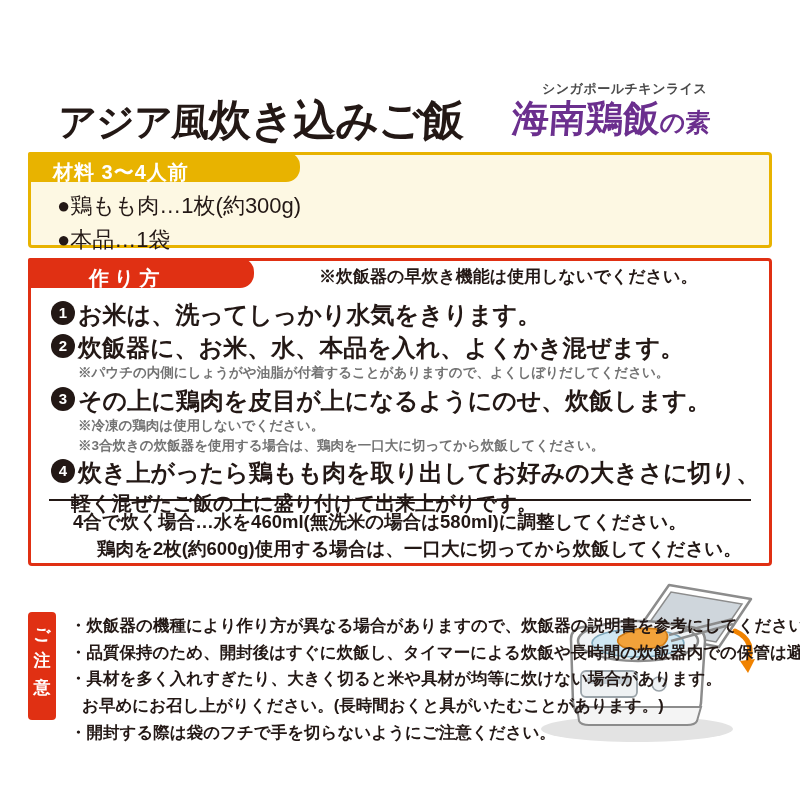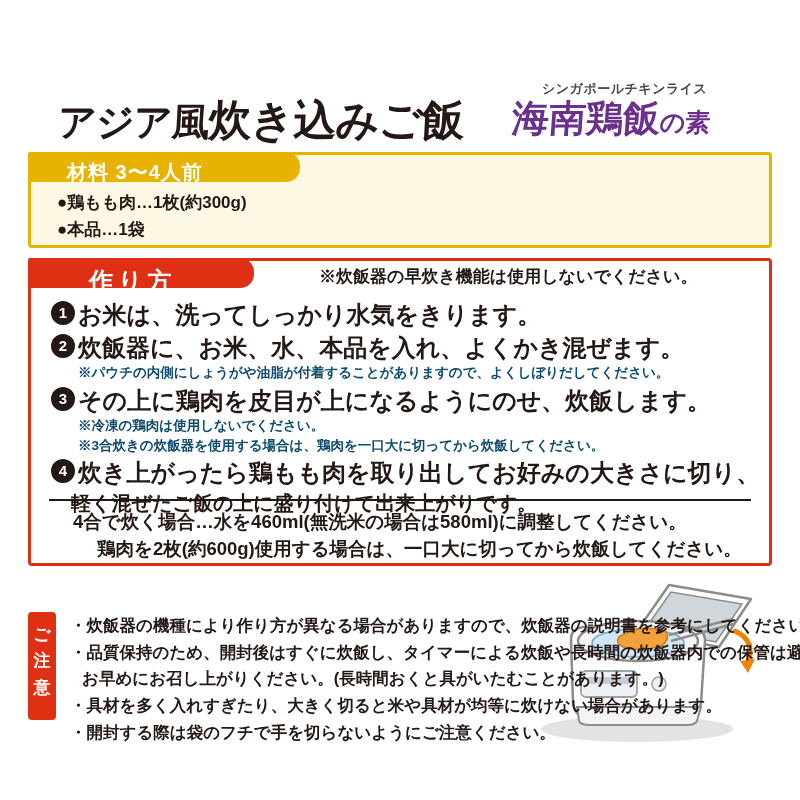--- a/index.html
+++ b/index.html
@@ -87,21 +87,21 @@
     position: absolute;
     left: -3px;
     top: -3px;
     width: 272px;
     height: 30px;
     background: #e8b300;
     border-radius: 2px 14px 14px 2px;
   }
   .ingredients-header-text {
     position: absolute;
-    left: 36px;
+    left: 22px;
     top: 4px;
     font-size: 20px;
     font-weight: bold;
     color: #ffffff;
     white-space: nowrap;
     letter-spacing: 1px;
   }
   .ing-list {
     position: absolute;
     left: 26px;
@@ -112,22 +112,22 @@
     display: flex;
     margin-bottom: 4px;
   }
   .ing-col-left {
     width: 392px;
     font-size: 19px;
     font-weight: bold;
     white-space: nowrap;
   }
   .ing-col-right {
-    font-size: 17px;
-    font-weight: bold;
+    font-size: 22px;
+    font-weight: normal;
     white-space: nowrap;
     text-align: right;
   }
 
   
   .method-box {
     position: absolute;
     left: 28px;
     top: 258px;
     width: 744px;
@@ -143,21 +143,21 @@
     top: -3px;
     width: 226px;
     height: 30px;
     background: #e03013;
     border-radius: 2px 14px 14px 2px;
   }
   .method-header-text {
     position: absolute;
     left: 58px;
     top: 4px;
-    font-size: 24px;
+    font-size: 20px;
     font-weight: bold;
     color: #ffffff;
     letter-spacing: 5px;
     white-space: nowrap;
   }
   .method-note-top {
     position: absolute;
     left: 248px;
     top: 4px;
     font-size: 17px;
@@ -197,21 +197,21 @@
   .step-text {
     font-size: 24px;
     font-weight: bold;
     line-height: 1.3;
     white-space: nowrap;
   }
   .step-sub {
     font-size: 13.5px;
     font-weight: bold;
     line-height: 1.45;
-    color: #0c4a6e;
+    color: #737373;
     white-space: nowrap;
   }
   .step4-line2 {
     font-size: 20px;
     font-weight: bold;
     line-height: 1.35;
     margin-left: 20px;
     white-space: nowrap;
   }
   .divider {
@@ -391,19 +391,19 @@
       <path d="M221 100 L229 112 L236 98 Z" fill="#f08200"></path>
     </svg>
   </div>
 
   <div class="caution">
     <div class="caution-tab"></div>
     <div class="caution-tab-text">ご<br>注<br>意</div>
     <div class="caution-list">
       <div class="caution-item">・炊飯器の機種により作り方が異なる場合がありますので、炊飯器の説明書を参考にしてください。</div>
       <div class="caution-item">・品質保持のため、開封後はすぐに炊飯し、タイマーによる炊飯や長時間の炊飯器内での保管は避け、</div>
+      <div class="caution-item">・具材を多く入れすぎたり、大きく切ると米や具材が均等に炊けない場合があります。</div>
       <div class="caution-item" style="padding-left:12px;">お早めにお召し上がりください。(長時間おくと具がいたむことがあります。)</div>
-      <div class="caution-item">・具材を多く入れすぎたり、大きく切ると米や具材が均等に炊けない場合があります。</div>
       <div class="caution-item">・開封する際は袋のフチで手を切らないようにご注意ください。</div>
     </div>
   </div>
 
 </div>
 
 </body></html>

